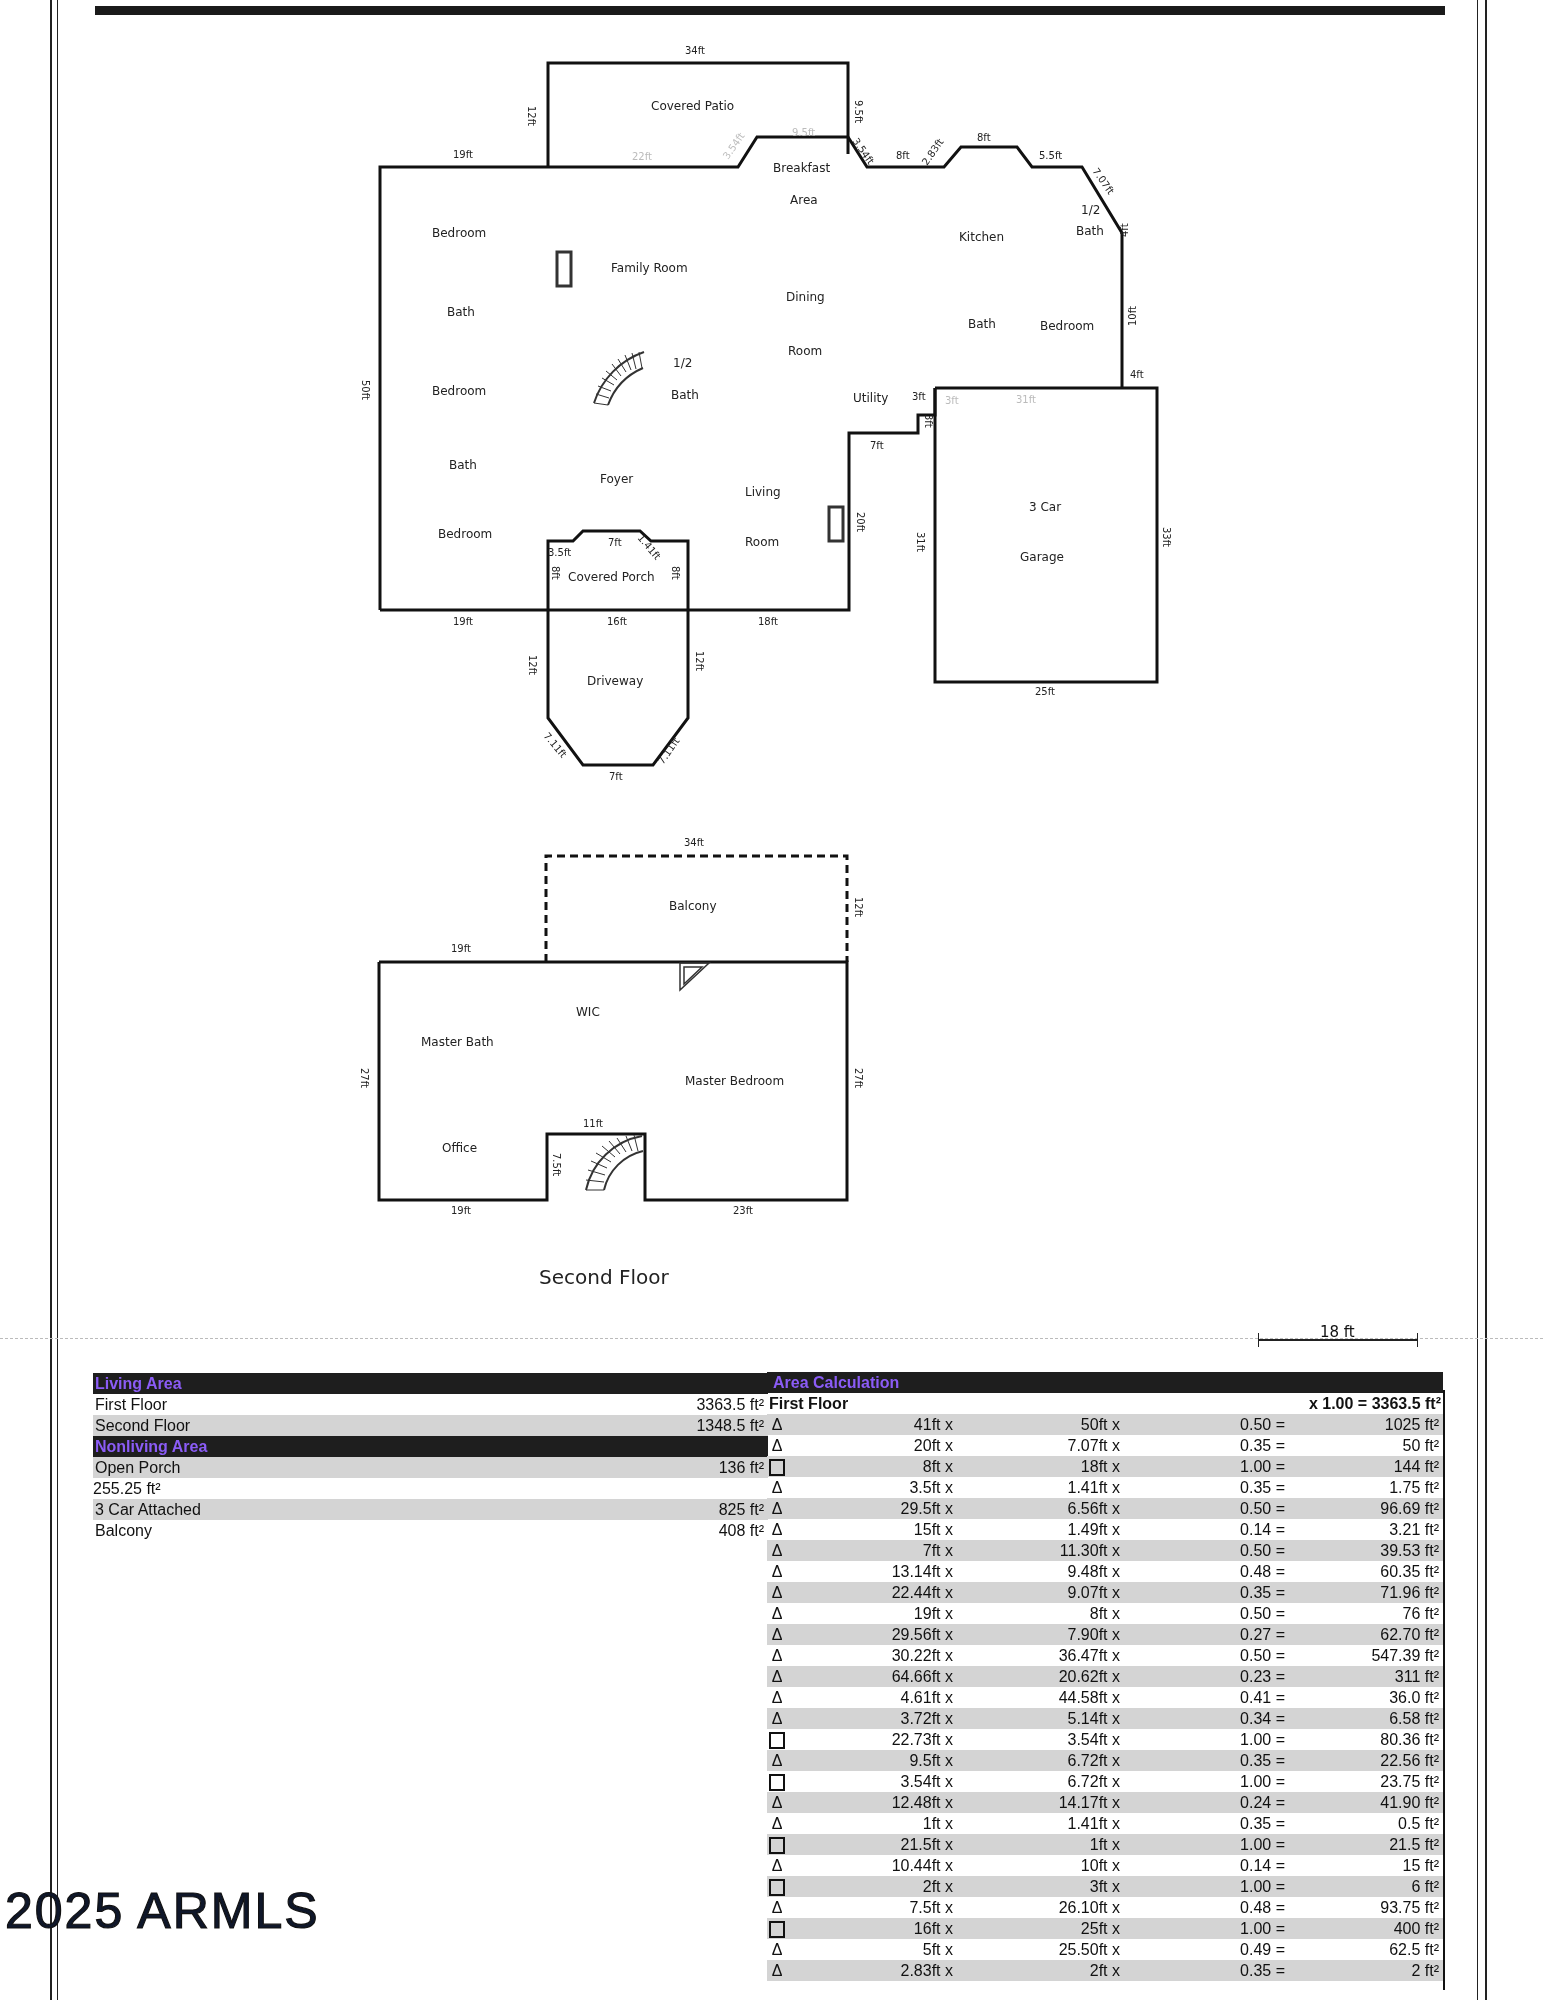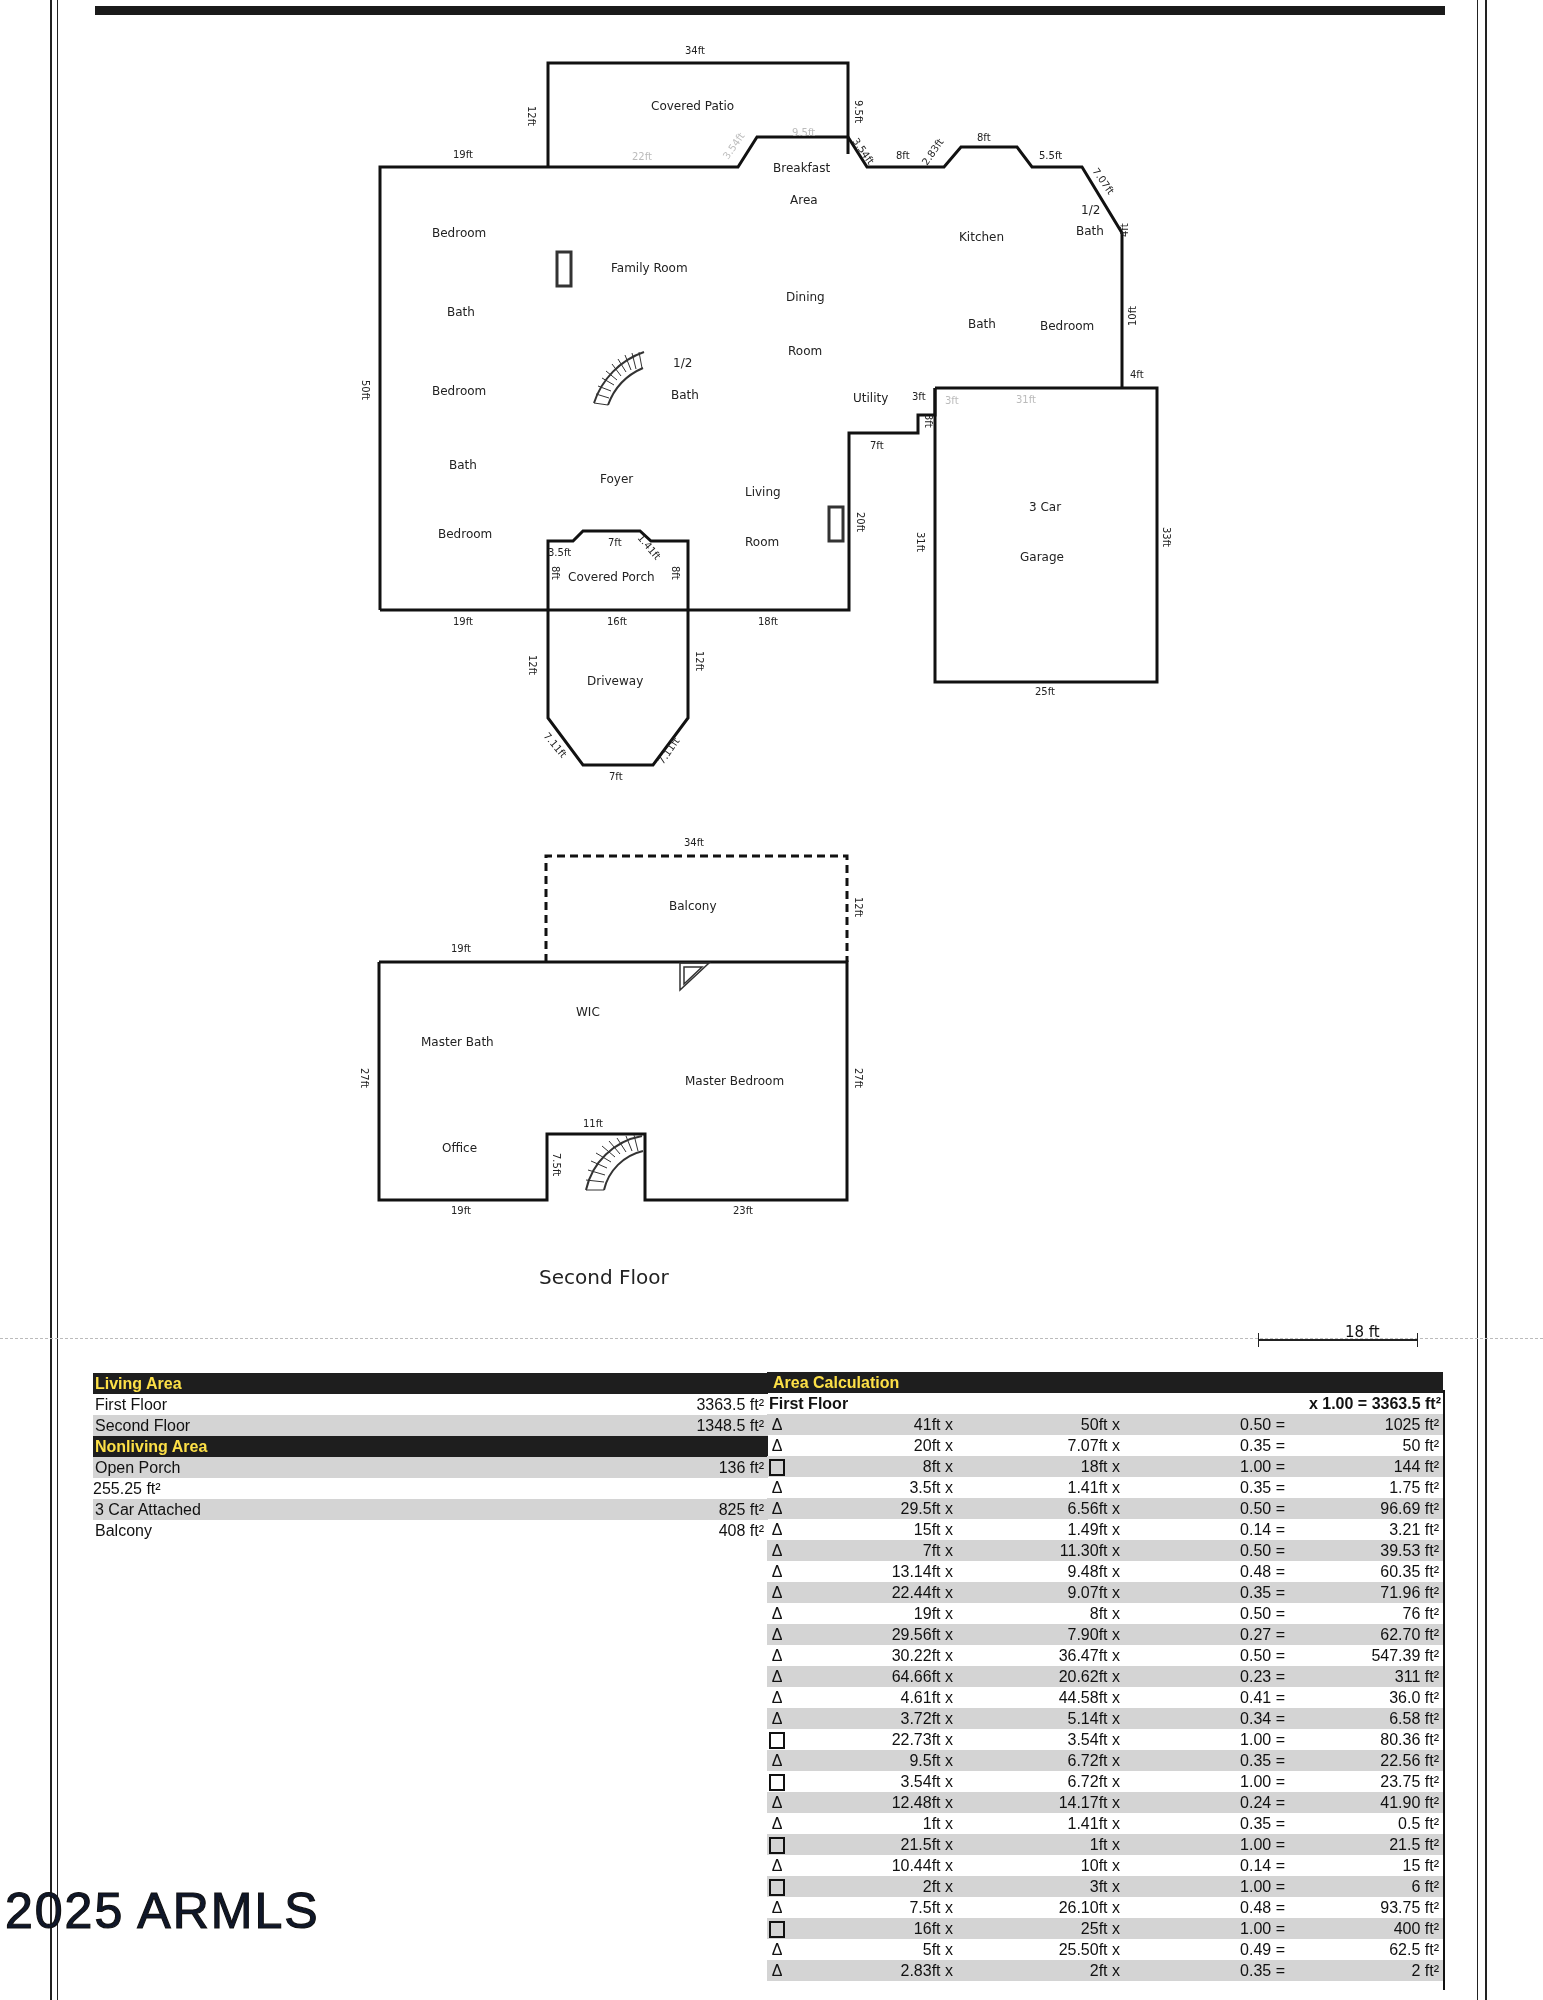--- a/index.html
+++ b/index.html
@@ -12,28 +12,28 @@
   .room { font-size:12px; }
   .dim { font-size:10px; }
   .dim-faint { font-size:10px; fill:#bbb !important; }
   .floor-caption { position:absolute; left:539px; top:1265px; font-size:20px;
                    font-family:"DejaVu Sans", sans-serif; color:#222; }
   .sep-line { position:absolute; left:0; top:1338px; width:1543px; height:1px;
               border-top:1px dashed #bbb; }
   .scale { position:absolute; left:1258px; top:1323px; width:162px; height:20px; }
   .scale .bar { position:absolute; left:0; top:16px; width:160px; height:2px; background:#222; }
   .scale .tick { position:absolute; top:10px; width:1px; height:14px; background:#222; }
-  .scale .lbl { position:absolute; left:62px; top:0; font-size:15px; font-family:"DejaVu Sans", sans-serif;margin-left:25px; }
+  .scale .lbl { position:absolute; left:62px; top:0; font-size:15px; font-family:"DejaVu Sans", sans-serif; }
 
   
   .left-table { position:absolute; left:93px; top:1373px; width:675px; font-size:16px; }
   .right-table { position:absolute; left:767px; top:1372px; width:676px; font-size:16px; }
   .row { height:21px; line-height:21px; display:flex; align-items:center; white-space:nowrap; }
   .row.shade { background:#d4d4d4; }
-  .row.head { background:#1e1e1e; color:#fde047; font-weight:bold; }
+  .row.head { background:#1e1e1e; color:#8b5cf6; font-weight:bold; }
   .left-table .row .name { flex:1; padding-left:2px; }
   .left-table .row .val { padding-right:4px; text-align:right; }
   .right-table .row { position:relative; }
   .right-table .row .shape { position:absolute; left:2px; width:16px; text-align:center; }
   .right-table .row .sq { display:inline-block; width:12px; height:13px; border:2px solid #111; vertical-align:middle; }
   .right-table .row .c1 { position:absolute; right:490px; }
   .right-table .row .c2 { position:absolute; right:323px; }
   .right-table .row .c3 { position:absolute; right:158px; }
   .right-table .row .c4 { position:absolute; right:4px; }
   .right-table .row.head .title { padding-left:6px; }

